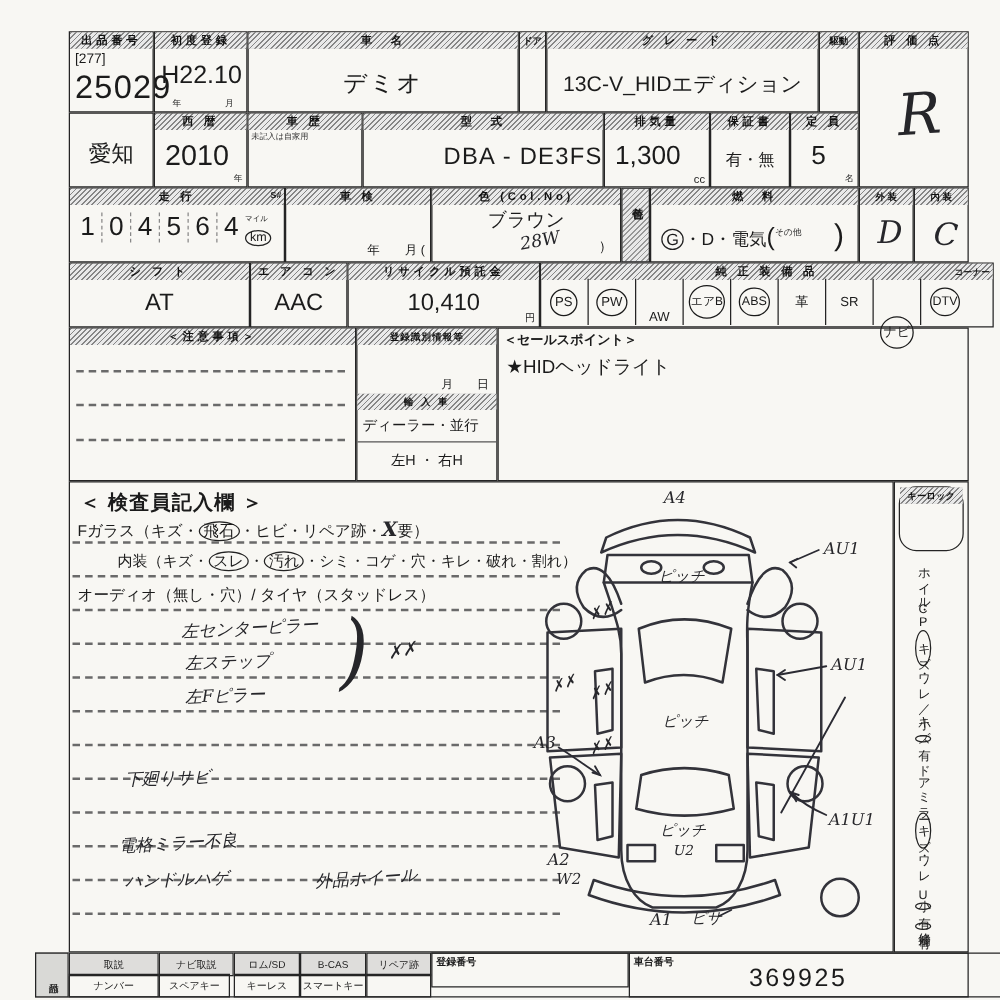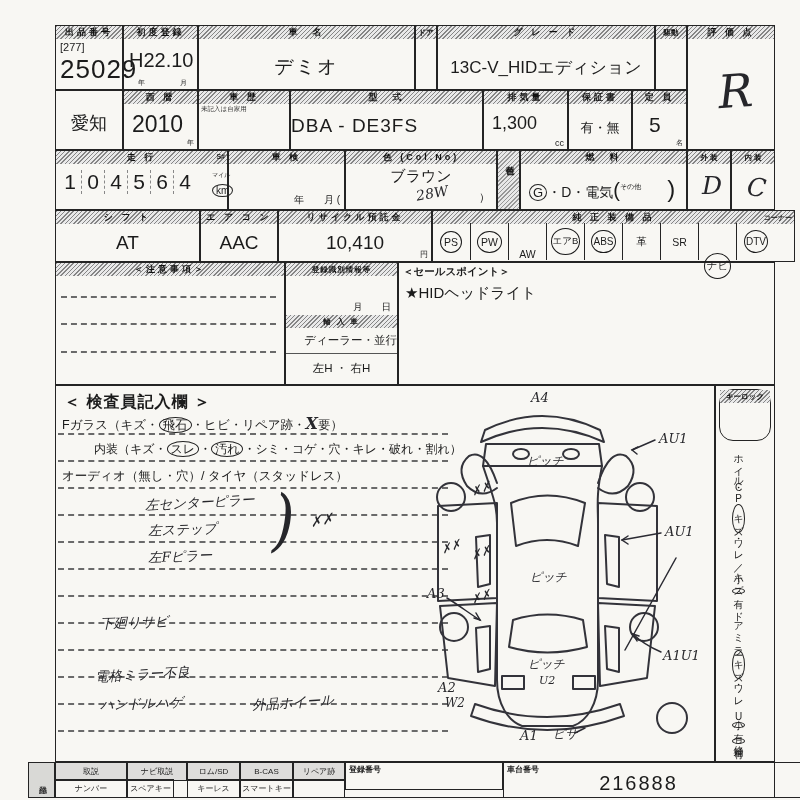--- a/index.html
+++ b/index.html
@@ -63,25 +63,25 @@
     <div class="strip">西 暦</div>
     <div class="val" style="left:8px;top:20px;font-size:23px;">2010</div>
     <div class="val" style="right:3px;bottom:1px;font-size:7px;">年</div>
   </div>
   <div class="cell" style="left:198px;top:90px;width:92px;height:60px;">
     <div class="strip">車 歴</div>
     <div class="val" style="left:2px;top:14px;font-size:6.5px;color:#333;">未記入は自家用</div>
   </div>
   <div class="cell" style="left:290px;top:90px;width:193px;height:60px;">
     <div class="strip">型　式</div>
-    <div class="val" style="left:0;right:0;top:24px;text-align:left;font-size:19px;letter-spacing:1px;">DBA -  DE3FS</div>
+    <div class="val" style="left:0;right:0;top:24px;text-align:right;font-size:19px;letter-spacing:1px;">DBA -  DE3FS</div>
   </div>
   <div class="cell" style="left:483px;top:90px;width:85px;height:60px;">
     <div class="strip">排気量</div>
-    <div class="val" style="left:8px;top:22px;font-size:18px;">1,300</div>
+    <div class="val" style="left:8px;top:22px;font-size:21px;">1,300</div>
     <div class="val" style="right:3px;bottom:1px;font-size:9px;">cc</div>
   </div>
   <div class="cell" style="left:568px;top:90px;width:64px;height:60px;">
     <div class="strip">保証書</div>
     <div class="val" style="left:0;right:0;top:28px;text-align:center;font-size:13px;">有・無</div>
   </div>
   <div class="cell" style="left:632px;top:90px;width:55px;height:60px;text-align:center;">
     <div class="strip">定 員</div>
     <div class="val" style="left:16px;top:22px;font-size:21px;">5</div>
     <div class="val" style="right:3px;bottom:1px;font-size:7px;">名</div>
@@ -91,21 +91,21 @@
     <div class="strip">走 行</div>
     <div class="val" style="right:2px;top:2px;font-size:7px;letter-spacing:0;font-weight:bold;">S#</div>
     <div class="val" style="left:3px;top:19px;display:flex;">
       <span style="width:22px;text-align:center;font-size:21px;border-right:1px dashed #888;">1</span>
       <span style="width:22px;text-align:center;font-size:21px;border-right:1px dashed #888;">0</span>
       <span style="width:22px;text-align:center;font-size:21px;border-right:1px dashed #888;">4</span>
       <span style="width:22px;text-align:center;font-size:21px;border-right:1px dashed #888;">5</span>
       <span style="width:22px;text-align:center;font-size:21px;border-right:1px dashed #888;">6</span>
       <span style="width:22px;text-align:center;font-size:21px;">4</span>
     </div>
-    <div class="val" style="left:156px;top:20px;text-align:left;">
+    <div class="val" style="left:140px;top:20px;text-align:left;">
       <div style="font-size:6px;">マイル</div>
       <span class="circ" style="font-size:10px;">km</span>
     </div>
   </div>
   <div class="cell" style="left:228px;top:150px;width:117px;height:60px;">
     <div class="strip">車 検</div>
     <div class="val" style="right:4px;bottom:2px;font-size:10px;">年　　月 (</div>
   </div>
   <div class="cell" style="left:345px;top:150px;width:152px;height:60px;">
     <div class="strip">色 (Col.No)</div>
@@ -179,21 +179,21 @@
   <div class="cell" style="left:55px;top:262px;width:230px;height:123px;">
     <div class="strip">＜注意事項＞</div>
     <div class="dash" style="left:5px;top:33px;width:215px;"></div>
     <div class="dash" style="left:5px;top:60px;width:215px;"></div>
     <div class="dash" style="left:5px;top:88px;width:215px;"></div>
   </div>
   <div class="cell" style="left:285px;top:262px;width:113px;height:123px;">
     <div class="strip sm" style="letter-spacing:1px;">登録識別情報等</div>
     <div class="val" style="right:6px;top:38px;font-size:9.5px;">月　　日</div>
     <div class="strip sm" style="top:52px;letter-spacing:2px;">輸 入 車</div>
-    <div class="val" style="left:4px;right:0;top:70px;text-align:right;font-size:11.5px;">ディーラー・並行</div>
+    <div class="val" style="left:4px;right:0;top:70px;text-align:left;font-size:11.5px;">ディーラー・並行</div>
     <div style="position:absolute;left:0;right:0;top:90px;border-top:1px solid #555;"></div>
     <div class="val" style="left:0;right:0;top:98px;text-align:center;font-size:11.5px;">左H ・ 右H</div>
   </div>
   <div class="cell" style="left:398px;top:262px;width:377px;height:123px;">
     <div class="val" style="left:4px;top:2px;font-size:10.5px;font-weight:bold;">＜セールスポイント＞</div>
     <div class="val" style="left:6px;top:21px;font-size:15px;">★HIDヘッドライト</div>
   </div>
 
   <div class="cell" style="left:55px;top:385px;width:660px;height:377px;"></div>
   <div class="cell" style="left:715px;top:385px;width:60px;height:377px;"></div>
@@ -314,26 +314,26 @@
   <div class="cell" style="left:28px;top:762px;width:747px;height:36px;"></div>
   <div class="cell gridlbl vtext" style="left:28px;top:762px;width:27px;height:36px;font-size:8px;background:#d9d9d6;">添付品</div>
 
   <div class="cell gridlbl" style="left:55px;top:762px;width:72px;height:19px;background:#dedddb;">取説</div>
   <div class="cell gridlbl" style="left:127px;top:762px;width:60px;height:19px;background:#dedddb;">ナビ取説</div>
   <div class="cell gridlbl" style="left:187px;top:762px;width:53px;height:19px;background:#dedddb;">ロム/SD</div>
   <div class="cell gridlbl" style="left:240px;top:762px;width:53px;height:19px;background:#dedddb;">B-CAS</div>
   <div class="cell gridlbl" style="left:293px;top:762px;width:52px;height:19px;background:#dedddb;">リペア跡</div>
 
   <div class="cell gridlbl" style="left:55px;top:779px;width:72px;height:19px;">ナンバー</div>
-  <div class="cell gridlbl" style="left:127px;top:779px;width:47px;height:19px;">スペアキー</div>
+  <div class="cell gridlbl" style="left:127px;top:779px;width:57px;height:19px;">スペアキー</div>
   <div class="cell gridlbl" style="left:187px;top:779px;width:53px;height:19px;">キーレス</div>
   <div class="cell gridlbl" style="left:240px;top:779px;width:53px;height:19px;">スマートキー</div>
   <div class="cell gridlbl" style="left:293px;top:779px;width:52px;height:19px;"></div>
 
   <div class="cell" style="left:345px;top:762px;width:158px;height:28px;">
     <div class="val" style="left:3px;top:1px;font-size:8px;font-weight:bold;">登録番号</div>
   </div>
   <div class="cell" style="left:503px;top:762px;width:311px;height:36px;">
     <div class="val" style="left:3px;top:1px;font-size:8px;font-weight:bold;">車台番号</div>
-    <div class="val" style="left:0;right:40px;top:9px;text-align:center;font-size:20px;letter-spacing:2px;">216888</div>
+    <div class="val" style="left:0;right:40px;top:9px;text-align:center;font-size:20px;letter-spacing:2px;">369925</div>
   </div>
 
 </div>
 
 </body></html>

